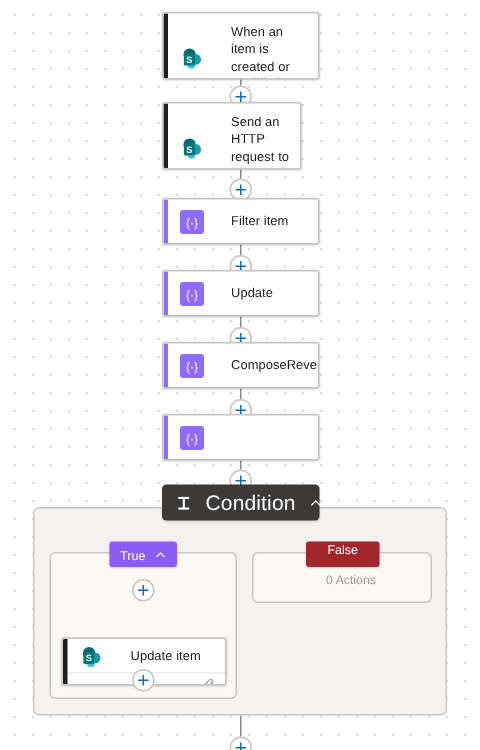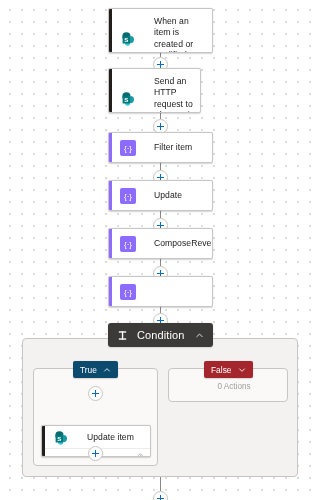--- a/index.html
+++ b/index.html
@@ -67,40 +67,40 @@
   }
   .cond-header{
     position:absolute;
     background:#3b3a39;
     border-radius:3px;
     display:flex;align-items:center;gap:9px;
     padding:0 9px;
     box-sizing:border-box;
     box-shadow:0 0.6px 1.8px rgba(0,0,0,.13);
   }
-  .cond-header .ctitle{color:#ffffff;font-size:11px;letter-spacing:.1px;}
+  .cond-header .ctitle{color:#ffffff;font-size:14px;letter-spacing:.1px;}
   .chev{margin-left:auto;display:flex;align-items:center;}
 
   .branch{
     position:absolute;
     background:#faf9f8;
     border:1px solid #c8c6c4;
     border-radius:4px;
     box-sizing:border-box;
   }
   .pill{
     position:absolute;
     display:flex;align-items:center;gap:6px;
     padding:0 7px;height:17px;
     border-radius:2px;
     color:#ffffff;font-size:8.4px;
     box-sizing:border-box;
     box-shadow:0 0.6px 1.4px rgba(0,0,0,.15);
   }
-  .pill-true{background:#0c4a6e;}
+  .pill-true{background:#8b5cf6;}
   .pill-false{background:#a4262c;}
   .noactions{
     position:absolute;font-size:8.2px;color:#a19f9d;text-align:center;
   }
 </style>
 </head>
 <body>
 
 <div id="canvas">
 
@@ -290,21 +290,21 @@
           <path d="M7.4 4.6 A2.1 2.1 0 0 1 7.4 7.5 L5.9 9 A2.1 2.1 0 0 1 3 6.1 L3.8 5.3" fill="none" stroke="#605e5c" stroke-width="1.1" stroke-linecap="round"></path>
         </svg>
       </span>
     </div>
   </div>
 
   <div class="plus" style="left:88px;top:446px;"></div>
 
   <div class="branch" style="left:168px;top:368px;width:120px;height:34px;"></div>
 
-  <div class="pill pill-false" style="left:204px;top:361px;width:49px;">
+  <div class="pill pill-false" style="left:204px;top:361px;width:49px;flex-direction:column;">
     <span>False</span>
     <span class="chev">
       <svg width="8" height="8" viewBox="0 0 12 12">
         <path d="M2.4 4.4 L6 8 L9.6 4.4" fill="none" stroke="#ffffff" stroke-width="1.3" stroke-linecap="round" stroke-linejoin="round"></path>
       </svg>
     </span>
   </div>
 
   <div class="noactions" style="left:172px;top:382px;width:124px;">0 Actions</div>
 

